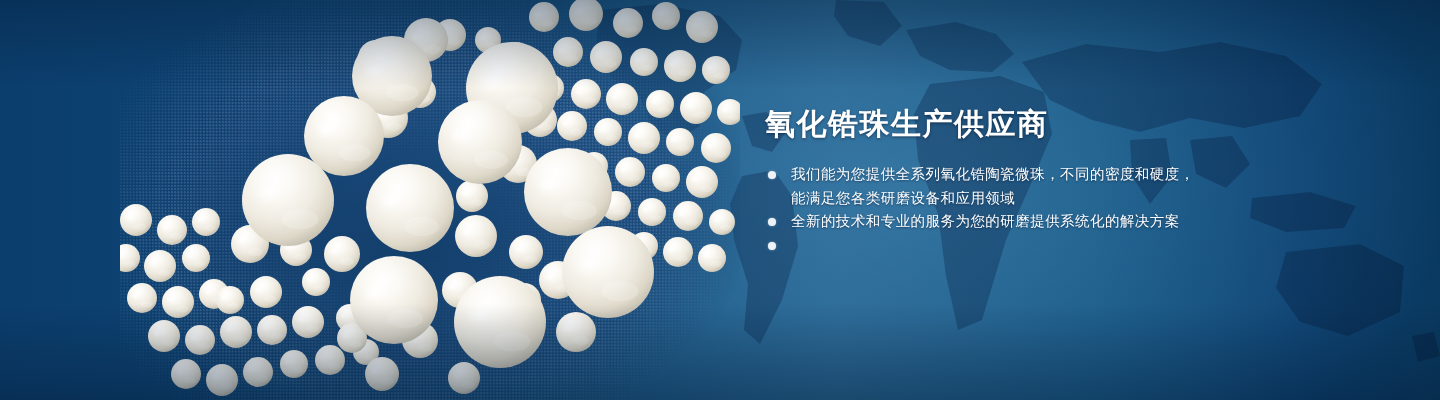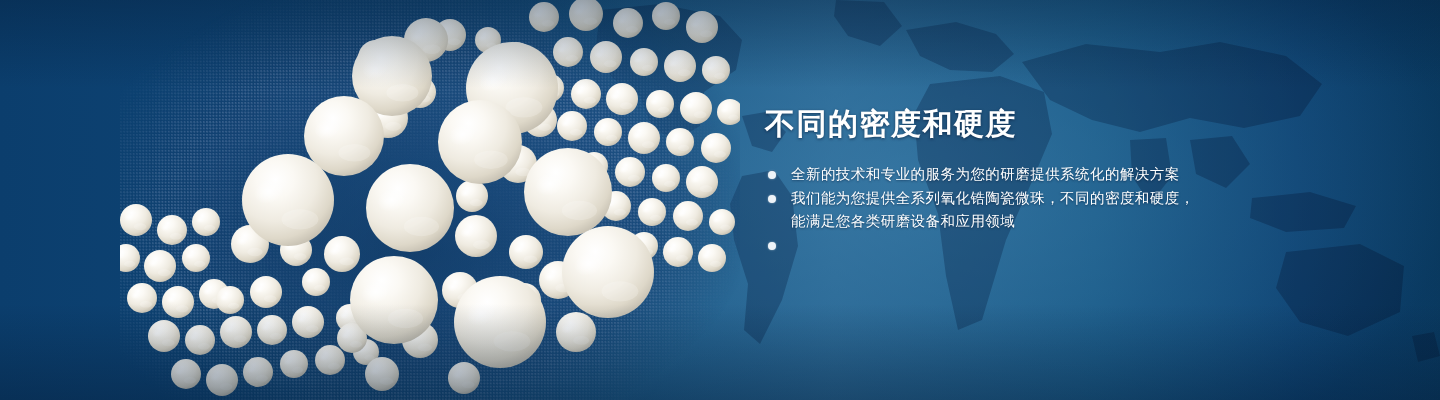--- a/index.html
+++ b/index.html
@@ -231,31 +231,31 @@
         <use href="#ball" transform="translate(488,272) scale(46)"></use>
         <use href="#ball" transform="translate(274,300) scale(44)"></use>
         <use href="#ball" transform="translate(380,322) scale(46)"></use>
       </g>
     </g>
   </svg>
 
   <div id="vign"></div>
 
   <div id="copy">
-    <div id="title">不同的密度和硬度</div>
+    <div id="title">氧化锆珠生产供应商</div>
 
     <ul id="bullets">
-      <li>
-        <span class="dot"></span>
-        <span>全新的技术和专业的服务为您的研磨提供系统化的解决方案</span>
-      </li>
       <li>
         <span class="dot"></span>
         <span>我们能为您提供全系列氧化锆陶瓷微珠，不同的密度和硬度，</span>
         <span class="l2">能满足您各类研磨设备和应用领域</span>
       </li>
       <li>
         <span class="dot"></span>
+        <span>全新的技术和专业的服务为您的研磨提供系统化的解决方案</span>
+      </li>
+      <li>
+        <span class="dot"></span>
       </li>
     </ul>
   </div>
 
 </div>
 
 </body></html>

